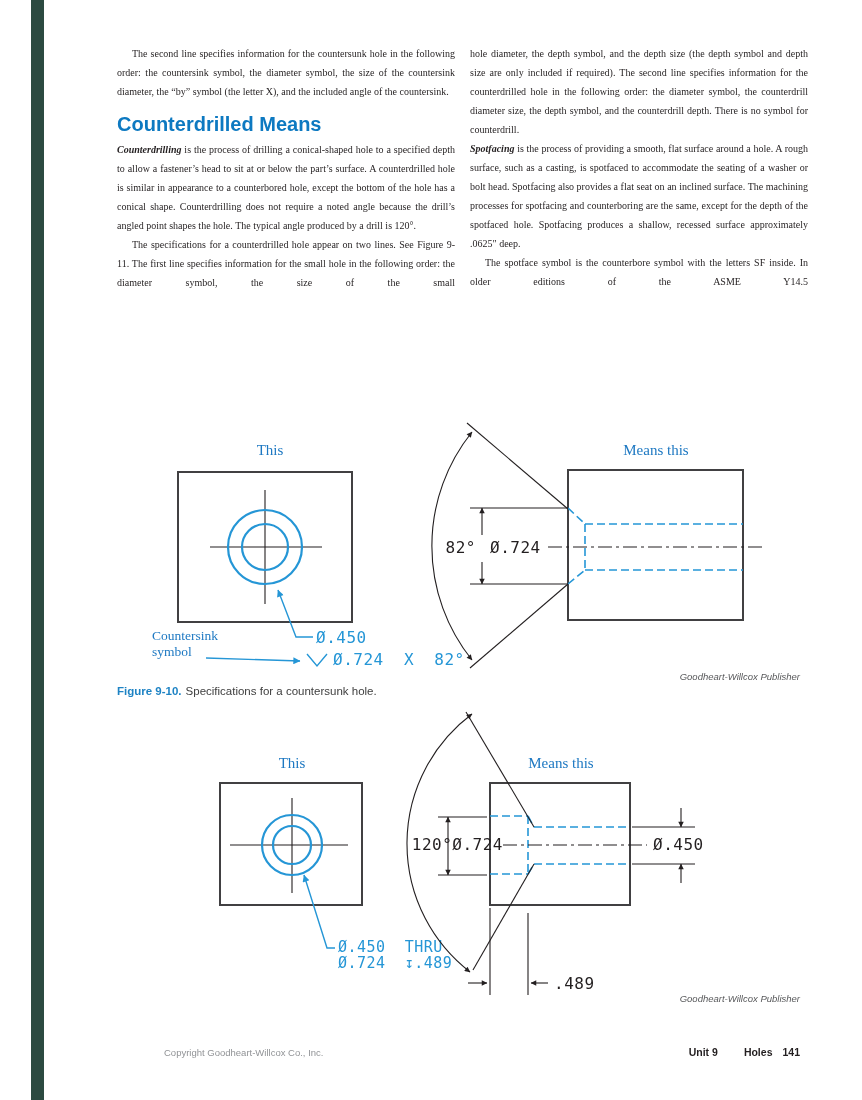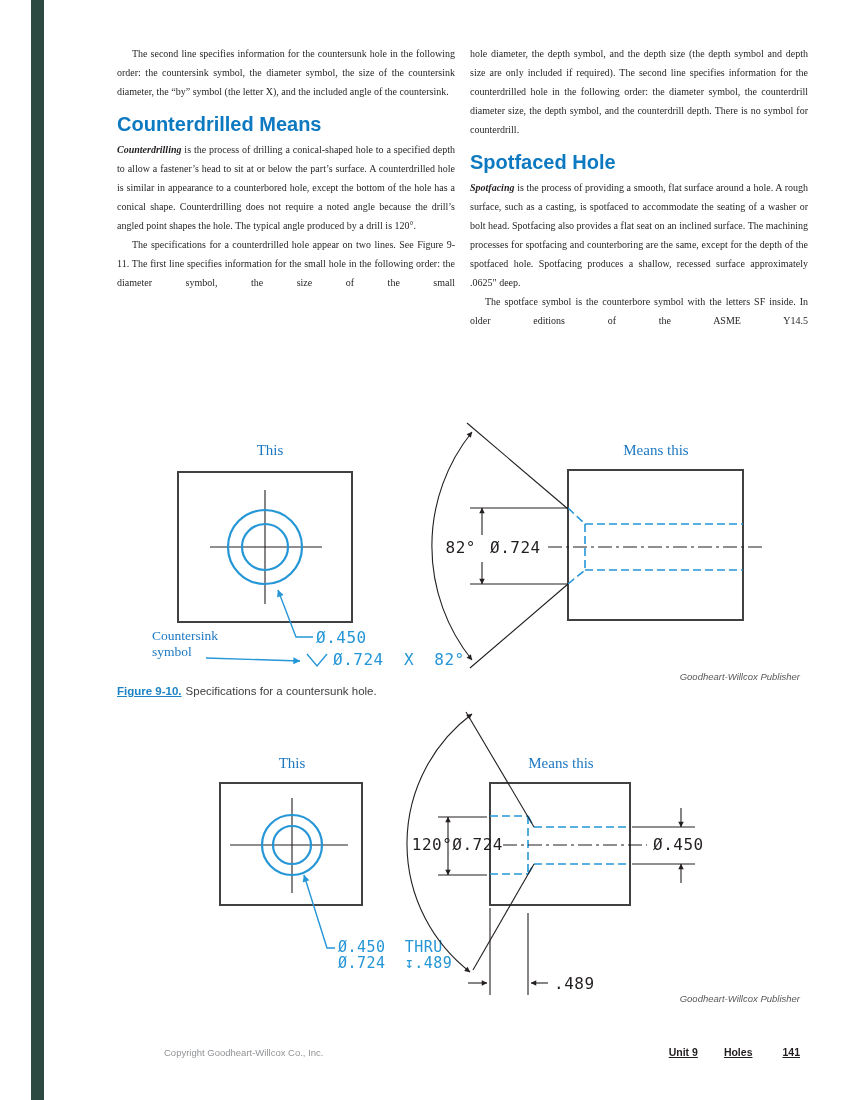--- a/index.html
+++ b/index.html
@@ -29,43 +29,42 @@
   .circ    { fill:none; stroke:#2596d6; stroke-width:2.2; }
   .cadB    { font:16px "DejaVu Sans Mono", monospace; fill:#231f20; white-space:pre; letter-spacing:.5px; }
   .cadBlue { font:16px "DejaVu Sans Mono", monospace; fill:#2596d6; white-space:pre; letter-spacing:.5px; }
   .cadBlue15 { font:15px "DejaVu Sans Mono", monospace; fill:#2596d6; white-space:pre; letter-spacing:.5px; }
   .serifBlue { font:15px "Liberation Serif", serif; fill:#1d78c2; }
   .serifBlue13 { font:13.5px "Liberation Serif", serif; fill:#1d78c2; }
   .credit  { font:italic 9.5px "Liberation Sans", sans-serif; fill:#58595b; }
 
   .caption { position:absolute; left:117px; width:640px; font:11.5px/14px "Liberation Sans", sans-serif; color:#404040; }
   .cap1 { top:684px; } .cap2 { top:1008px; }
-  .caption .lbl { color:#1e83c4; font-weight:bold; margin-right:4px;text-decoration:underline; }
+  .caption .lbl { color:#1e83c4; font-weight:bold; margin-right:4px; }
 
   .footer-left { position:absolute; left:117px; top:1047px; font:9.5px "Liberation Sans", sans-serif; color:#919396;margin-left:47px; }
   .footer-right { position:absolute; right:62px; top:1046px; display:flex; align-items:flex-start;
-                  font:bold 10.5px "Liberation Sans", sans-serif; color:#231f20;text-decoration:underline; }
-  .footer-right .gap1 { margin-left:26px; } .footer-right .gap2 { margin-left:30px; }
+                  font:bold 10.5px "Liberation Sans", sans-serif; color:#231f20; }
+  .footer-right .gap1 { margin-left:26px; } .footer-right .gap2 { margin-left:10px; }
 </style>
 </head>
 <body>
 
 <div class="page">
   <div class="edge-band"></div>
 
   <div class="col col-left">
     <p class="indent">The second line specifies information for the countersunk hole in the following order: the countersink symbol, the diameter symbol, the size of the countersink diameter, the “by” symbol (the letter X), and the included angle of the countersink.</p>
     <h2 class="head">Counterdrilled Means</h2>
     <p><span class="lead">Counterdrilling</span><span> is the process of drilling a conical-shaped hole to a specified depth to allow a fastener’s head to sit at or below the part’s surface. A counterdrilled hole is similar in appearance to a counterbored hole, except the bottom of the hole has a conical shape. Counterdrilling does not require a noted angle because the drill’s angled point shapes the hole. The typical angle produced by a drill is 120°.</span></p>
     <p class="indent cont"><span>The specifications for a counterdrilled hole appear on two lines. See </span><span class="bold">Figure 9-11</span><span>. The first line specifies information for the small hole in the following order: the diameter symbol, the size of the small</span></p>
   </div>
 
   <div class="col col-right">
     <p class="cont">hole diameter, the depth symbol, and the depth size (the depth symbol and depth size are only included if required). The second line specifies information for the counterdrilled hole in the following order: the diameter symbol, the counterdrill diameter size, the depth symbol, and the counterdrill depth. There is no symbol for counterdrill.</p>
-    <h2 class="head">Spotfaced Hole</h2>
     <p><span class="lead">Spotfacing</span><span> is the process of providing a smooth, flat surface around a hole. A rough surface, such as a casting, is spotfaced to accommodate the seating of a washer or bolt head. Spotfacing also provides a flat seat on an inclined surface. The machining processes for spotfacing and counterboring are the same, except for the depth of the spotfaced hole. Spotfacing produces a shallow, recessed surface approximately .0625″ deep.</span></p>
     <p class="indent cont">The spotface symbol is the counterbore symbol with the letters SF inside. In older editions of the ASME Y14.5</p>
   </div>
 
   <svg class="fig1" width="700" height="267" viewBox="0 0 700 267">
     <defs>
       <marker id="a1b" viewBox="0 0 10 10" refX="9.5" refY="5" markerWidth="11" markerHeight="5" orient="auto-start-reverse">
           <path d="M0,0 L10,5 L0,10 z" fill="#231f20"></path>
         </marker>
       <marker id="a1u" viewBox="0 0 10 10" refX="9.5" refY="5" markerWidth="11" markerHeight="5" orient="auto-start-reverse">

